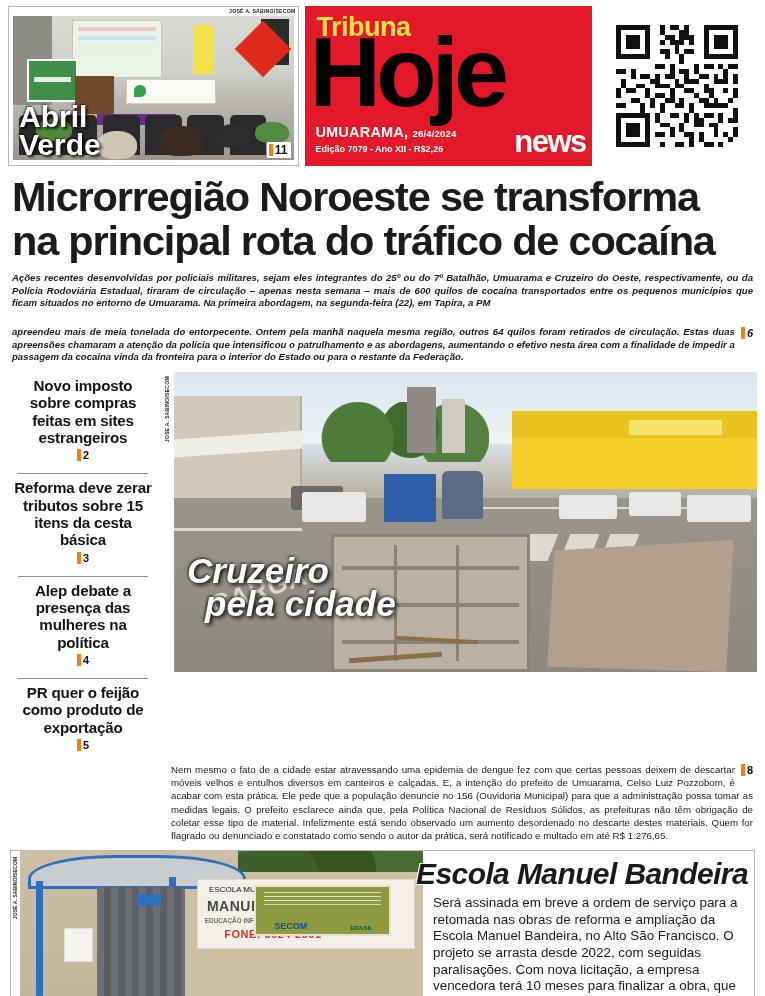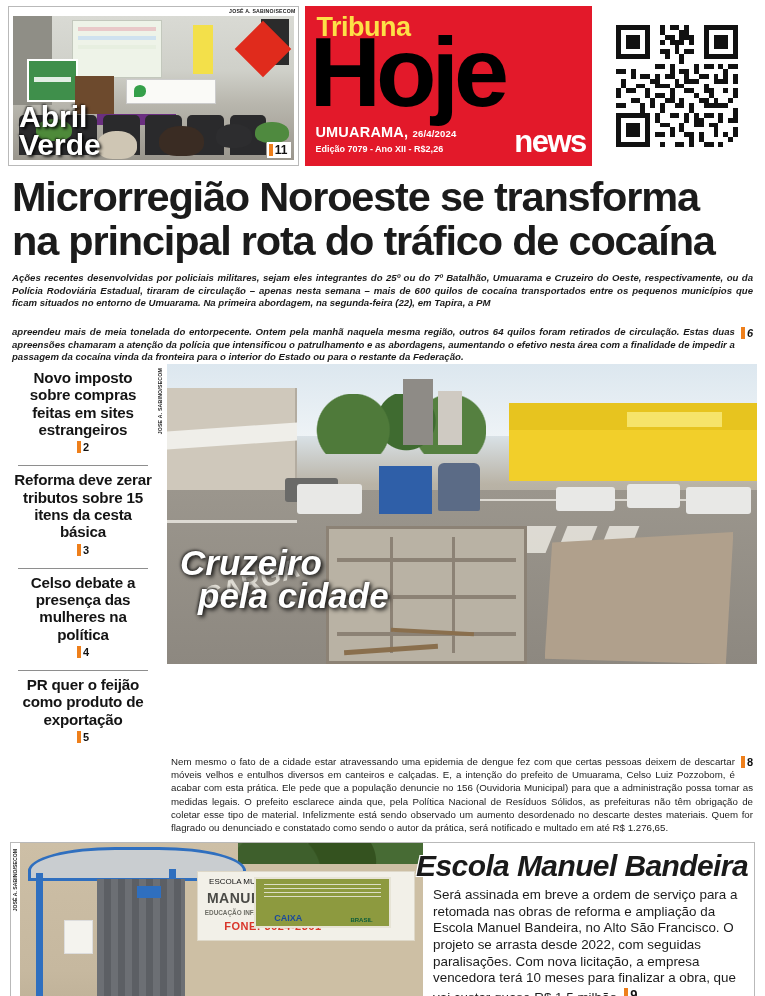--- a/index.html
+++ b/index.html
@@ -104,21 +104,21 @@
     display: flex; gap: 16px; margin: 10px 4px 0 4px; flex-direction: column;
   }
   .lead p {
     margin: 0; flex: 1;
     font-size: 9.6px; line-height: 1.32; font-weight: bold; font-style: italic;
     text-align: justify; color: #1b1b1b;
   }
   .lead .pgbadge { float: right; margin-left: 6px; }
 
   
-  .middle { display: flex; margin-top: 0; }
+  .middle { display: flex; margin-top: 8px; gap: 7px; }
   .sidebar { width: 150px; flex: none; padding: 0 4px; }
   .side-item { text-align: center; padding: 5px 0 2px; }
   .side-item h3 {
     margin: 0; font-size: 15.2px; line-height: 1.14; font-weight: bold;
     letter-spacing: -.2px; color: #141414;
   }
   .side-item .pgbadge { margin-top: 3px; }
   .side-div { height: 1px; background: #8e8e8e; margin: 6px 6px 0; }
 
   .mainphoto { position: relative; flex: 1; height: 300px; overflow: hidden; }
@@ -402,21 +402,21 @@
         <h3>Novo imposto sobre compras feitas em sites estrangeiros</h3>
         <div class="pgbadge">2</div>
       </div>
       <div class="side-div"></div>
       <div class="side-item">
         <h3>Reforma deve zerar tributos sobre 15 itens da cesta básica</h3>
         <div class="pgbadge">3</div>
       </div>
       <div class="side-div"></div>
       <div class="side-item">
-        <h3>Celso debate a presença das mulheres na política</h3>
+        <h3>Alep debate a presença das mulheres na política</h3>
         <div class="pgbadge">4</div>
       </div>
       <div class="side-div"></div>
       <div class="side-item">
         <h3>PR quer o feijão como produto de exportação</h3>
         <div class="pgbadge">5</div>
       </div>
     </div>
 
     <div class="mainphoto">
@@ -478,21 +478,21 @@
       <div class="plate"></div>
       <div class="paper"></div>
       <div class="sign">
         <div class="t1">ESCOLA MUNICIPAL</div>
         <div class="t2">MANUEL BANDEIRA</div>
         <div class="t3">EDUCAÇÃO INFANTIL E ENSINO FUNDAMENTAL</div>
         <div class="t4">FONE: 3624-2361</div>
       </div>
       <div class="board">
         <div class="bt"></div>
-        <div class="caixa">CAIXA</div>
+        <div class="caixa">SECOM</div>
         <div class="brasil">BRASIL</div>
       </div>
     </div>
 
     <div class="school-title">Escola Manuel Bandeira</div>
 
     <div class="schooltext">
       <p><span>Será assinada em breve a ordem de serviço para a retomada nas obras de reforma e ampliação da Escola Manuel Bandeira, no Alto São Francisco. O projeto se arrasta desde 2022, com seguidas paralisações. Com nova licitação, a empresa vencedora terá 10 meses para finalizar a obra, que vai custar quase R$ 1,5 milhão.</span> <span class="pgbadge">9</span></p>
     </div>
   </div>

